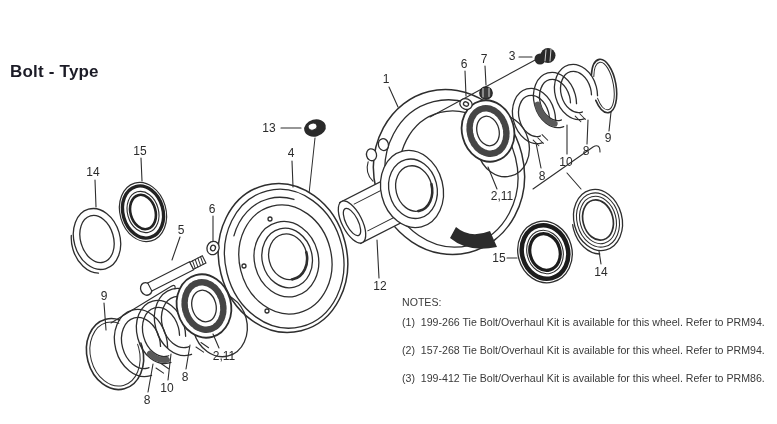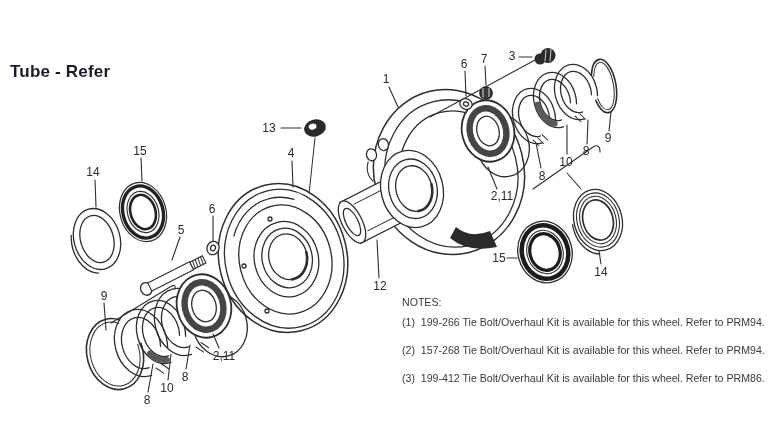--- a/index.html
+++ b/index.html
@@ -14,21 +14,21 @@
   #notes .n0{top:20px;}
   #notes .n1{top:48px;}
   #notes .n2{top:76px;}
   svg text.callout{font-family:"Liberation Sans", sans-serif;font-size:12px;fill:#2b2b2b;}
 </style>
 </head>
 <body>
 
 <div id="stage">
 
-  <div id="page-title">Tube - Refer</div>
+  <div id="page-title">Bolt - Type</div>
 
   <svg id="diagram-svg" width="777" height="424" viewBox="0 0 777 424" fill="none" stroke="#2e2e2e" stroke-width="1.3" stroke-linecap="round">
 
     <line x1="430" y1="117" x2="537" y2="59" stroke-width="1.1"></line>
 
     <path d="M111,323 L170,287 Q176,283 175,289" stroke-width="1.1"></path>
     <path d="M533,189 L593,147 Q600,143 600,152" stroke-width="1.1"></path>
     <line x1="567" y1="173" x2="581" y2="189" stroke-width="1.1"></line>
     <line x1="218" y1="244" x2="277" y2="212" stroke-width="1.1"></line>
 

